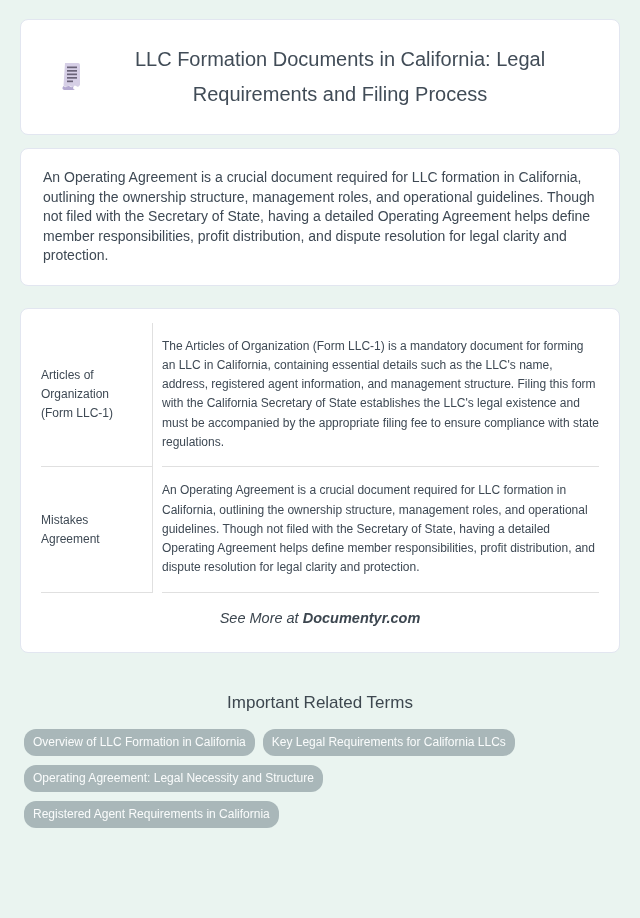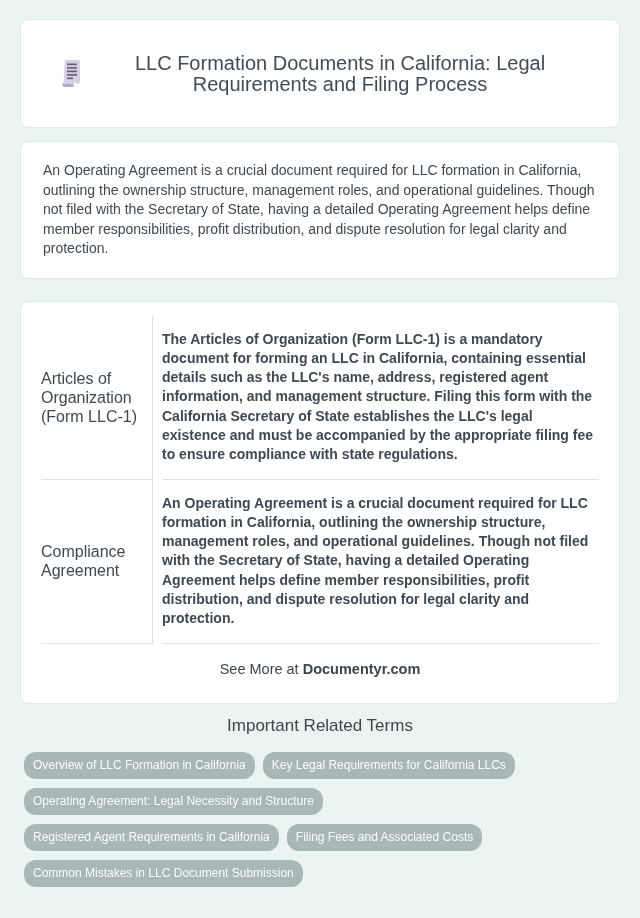--- a/index.html
+++ b/index.html
@@ -22,21 +22,21 @@
     align-items:center;
     justify-content:center;
     gap:16px;
     padding:22px 30px;
     min-height:109px;
     margin-bottom:13px;
   }
   .receipt-icon { flex:0 0 auto; width:24px; height:30px; }
   .page-title {
     font-size:20px;
-    line-height:21px;
+    line-height:35px;
     font-weight:400;
     color:#414c57;
     text-align:center;
     max-width:480px;
   }
   
   .intro-card {
     padding:19px 22px;
     margin-bottom:22px;
   }
@@ -51,47 +51,47 @@
   .trow { display:flex; }
   .trow .cell { border-bottom:1px solid #e0e0e0; }
   .trow:last-of-type .cell { }
   .term {
     width:112px;
     flex:0 0 112px;
     border-right:1px solid #e0e0e0;
     display:flex;
     align-items:center;
     padding:14px 8px 14px 0;
-    font-size:16px;
+    font-size:12px;
     line-height:19px;
     color:#3e4954;
   }
   .desc {
     flex:1;
     margin-left:9px;
     padding:14px 0;
-    font-size:14px;
+    font-size:12px;
     line-height:19.3px;
     color:#3e4954;
-    font-weight:bold;
   }
   .see-more {
     text-align:center;
+    font-style:italic;
     font-size:14.5px;
     color:#3c464f;
     margin:17px 0 14px;
   }
   .see-more b { font-weight:700; }
   
   .related-heading {
     text-align:center;
     font-size:17px;
     font-weight:400;
     color:#3d474f;
-    margin:12px 0 16px;
+    margin:40px 0 16px;
   }
   .chips { padding:0 4px; }
   .chip-row { display:flex; gap:8px; margin-bottom:9px; }
   .chip {
     background:#a9b7b9;
     color:#fafcfc;
     font-size:12px;
     line-height:14px;
     padding:6.5px 9px;
     border-radius:12px;
@@ -127,42 +127,40 @@
   </div>
 
   <div class="card table-card">
     <div class="doc-table" id="doc-table">
   <div class="trow">
     <div class="cell term">Articles of Organization (Form LLC-1)</div>
     <div class="cell desc">The Articles of Organization (Form LLC-1) is a mandatory document for forming an LLC in California, containing essential details such as the LLC's name, address, registered agent information, and management structure. Filing this form with the California Secretary of State establishes the LLC's legal existence and must be accompanied by the appropriate filing fee to ensure compliance with state regulations.</div>
   </div>
 
   <div class="trow">
-    <div class="cell term">Compliance Agreement</div>
+    <div class="cell term">Mistakes Agreement</div>
     <div class="cell desc">An Operating Agreement is a crucial document required for LLC formation in California, outlining the ownership structure, management roles, and operational guidelines. Though not filed with the Secretary of State, having a detailed Operating Agreement helps define member responsibilities, profit distribution, and dispute resolution for legal clarity and protection.</div>
   </div>
 </div>
     <p class="see-more"><span>See More at </span><b>Documentyr.com</b></p>
   </div>
 
   <h2 class="related-heading">Important Related Terms</h2>
   <div class="chips" id="chips">
       <div class="chip-row">
   <button class="chip">Overview of LLC Formation in California</button>
 
   <button class="chip">Key Legal Requirements for California LLCs</button>
 </div>
       <div class="chip-row">
 
   <button class="chip">Operating Agreement: Legal Necessity and Structure</button>
 </div>
       <div class="chip-row">
   <button class="chip">Registered Agent Requirements in California</button>
 
-  <button class="chip">Filing Fees and Associated Costs</button>
 </div>
       <div class="chip-row">
-  <button class="chip">Common Mistakes in LLC Document Submission</button>
 
 </div>
     </div>
 
 </div>
 
 </body></html>

